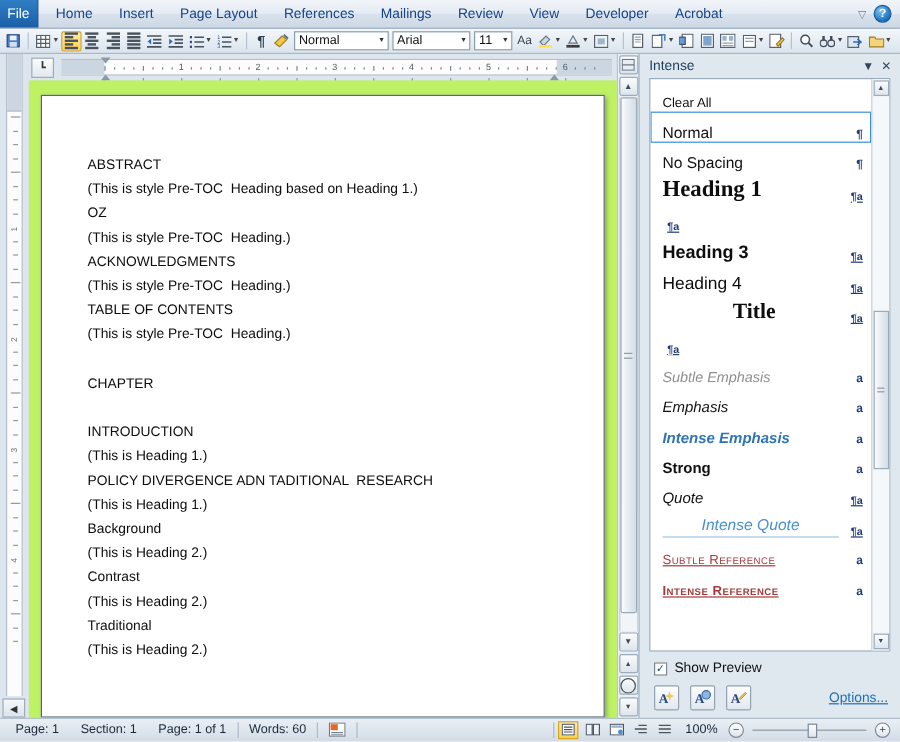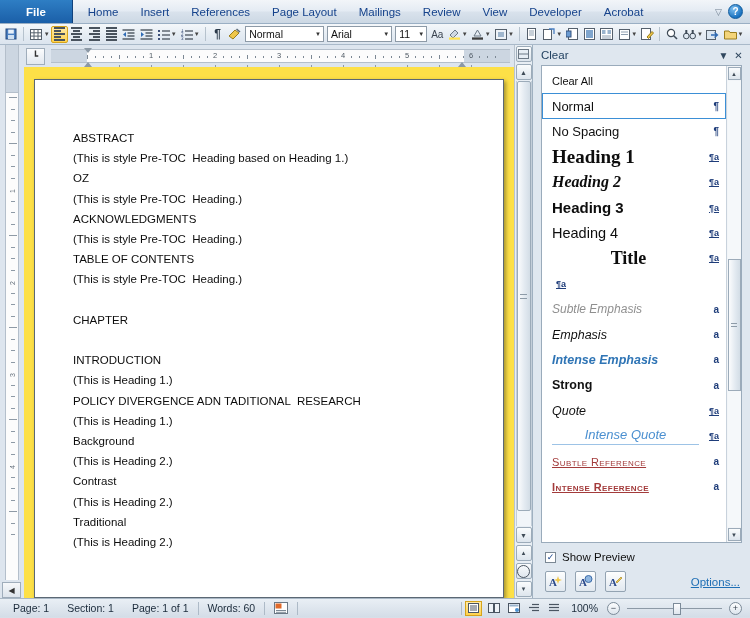--- a/index.html
+++ b/index.html
@@ -25,22 +25,22 @@
     padding: 0 11px;
     display: flex; align-items: center;
     font-size: 11.5px;
     color: #15428b;
     cursor: default;
     white-space: nowrap;
   }
   .tab.file {
     background: linear-gradient(to bottom,#2e7ec4 0%, #1b5fa8 100%);
     color: #fff;
-    font-weight: bold;
-    padding: 0 26px;
+    font-weight: normal;
+    padding: 0 6px;
     margin-right: 4px;
     border-right: 1px solid #11427c;
     text-align: right;
   }
   #tab-right { margin-left: auto; display:flex; align-items:center; gap:6px; padding-right:7px; }
   .chev-small { color:#6f7f90; font-size:9px; }
   .help-btn {
     width:15px; height:15px; border-radius:50%;
     background: radial-gradient(circle at 35% 30%, #7fc0f0, #1a72c0 70%);
     color:#fff; font-size:10px; font-weight:bold;
@@ -115,21 +115,21 @@
     flex:1; height:14px; background:#fcfcfc;
     border-top:1px solid #b4bfcb; border-bottom:1px solid #b4bfcb;
     position:relative; margin-right:4px;
   }
   #hruler .margin-zone { position:absolute; top:0; bottom:0; background:#ccd6e1; }
   .htick { position:absolute; top:6px; width:1px; height:2px; background:#7c8894; }
   .htick.mid { top:5px; height:4px; }
   .hnum { position:absolute; top:1px; font-size:7.5px; color:#4e5963; transform:translateX(-50%); }
   .hbtick { position:absolute; bottom:-7px; width:1px; height:4px; background:#8e9aa6; }
 
-  #doc-scroll { flex:1; background:#fde047; overflow:hidden; position:relative; display:flex; justify-content:center; }
+  #doc-scroll { flex:1; background:#bef264; overflow:hidden; position:relative; display:flex; justify-content:center; }
   #page {
     width: 470px; background:#fff; margin-top:12px;
     border:1px solid #5b6874;
     box-shadow: 2px 2px 4px rgba(0,0,0,.35);
     padding: 48px 26px 10px 38px;
     position:relative;
   }
   .docline { font-family:"Liberation Sans", sans-serif; font-size:11.5px; color:#0d0d0d; line-height:20.2px; white-space:pre; }
   .docline.blank { color:transparent; }
 
@@ -157,21 +157,21 @@
     width: 218px; background:#dfe7ef;
     border-left:1px solid #9fb0c0;
     display:flex; flex-direction:column;
   }
   #sp-head { height:20px; display:flex; align-items:center; padding:0 4px 0 8px; }
   #sp-title { font-size:11.5px; color:#1c3c5c; flex:1; }
   .sp-hbtn { width:15px;height:15px; display:flex;align-items:center;justify-content:center; font-size:10px; color:#30475e; }
   #sp-listwrap { margin:0 8px; background:#fff; border:1px solid #9aabbb; flex:1; display:flex; min-height:0; }
   #sp-list { flex:1; overflow:hidden; padding:2px 0 0 0; }
   .srow {
-    height:25.4px; display:flex; align-items:center;
+    height:25.4px; display:flex; align-items:flex-end;
     padding:0 6px 0 9px; border:1px solid transparent;
   }
   .srow.sel { border:1px solid #3b8fd6; background:#fff; }
   .srow .slabel { flex:1; white-space:nowrap; overflow:hidden; }
   .srow .smark { font-size:10px; color:#1f3d7a; font-weight:bold; margin-left:4px; }
   .smark.aa { font-size:9px; text-decoration:underline; }
   
   .st-clear   { font-size:11px; color:#111; }
   .st-normal  { font-size:13px; color:#111; }
   .st-nospace { font-size:13px; color:#111; }
@@ -231,22 +231,22 @@
   #zslider .zthumb { position:absolute; top:1px; left:48%; width:8px; height:12px; background:linear-gradient(to bottom,#fdfdfe,#dfe6ee); border:1px solid #7c8b99; }
 </style>
 </head>
 <body>
 
 <div id="ribbon-tabs">
   <div class="tab file">File</div>
   <div id="ribbon-tab-list" style="display:flex">
       <div class="tab">Home</div>
       <div class="tab">Insert</div>
+      <div class="tab">Page Layout</div>
       <div class="tab">References</div>
-      <div class="tab">Page Layout</div>
       <div class="tab">Mailings</div>
       <div class="tab">Review</div>
       <div class="tab">View</div>
       <div class="tab">Developer</div>
       <div class="tab">Acrobat</div>
     </div>
   <div id="tab-right">
     <span class="chev-small">▽</span>
     <span class="help-btn">?</span>
   </div>
@@ -660,21 +660,21 @@
     <div class="sbbtn">▼</div>
     <div class="sbbtn">▴</div>
     <div class="sbbtn">
         <span class="browse-obj"></span>
       </div>
     <div class="sbbtn">▾</div>
   </div>
 
   <div id="styles-pane">
     <div id="sp-head">
-      <span id="sp-title">Clear</span>
+      <span id="sp-title">Intense</span>
       <span class="sp-hbtn">▼</span>
       <span class="sp-hbtn">✕</span>
     </div>
 
     <div id="sp-listwrap">
       <div id="sp-list">
           <div class="srow">
             <span class="slabel st-clear">Clear All</span>
           </div>
           <div class="srow sel">
@@ -683,21 +683,20 @@
           </div>
           <div class="srow">
             <span class="slabel st-nospace">No Spacing</span>
             <span class="smark ">¶</span>
           </div>
           <div class="srow">
             <span class="slabel st-h1">Heading 1</span>
             <span class="smark aa">¶a</span>
           </div>
           <div class="srow">
-            <span class="slabel st-h2">Heading 2</span>
             <span class="smark aa">¶a</span>
           </div>
           <div class="srow">
             <span class="slabel st-h3">Heading 3</span>
             <span class="smark aa">¶a</span>
           </div>
           <div class="srow">
             <span class="slabel st-h4">Heading 4</span>
             <span class="smark aa">¶a</span>
           </div>

